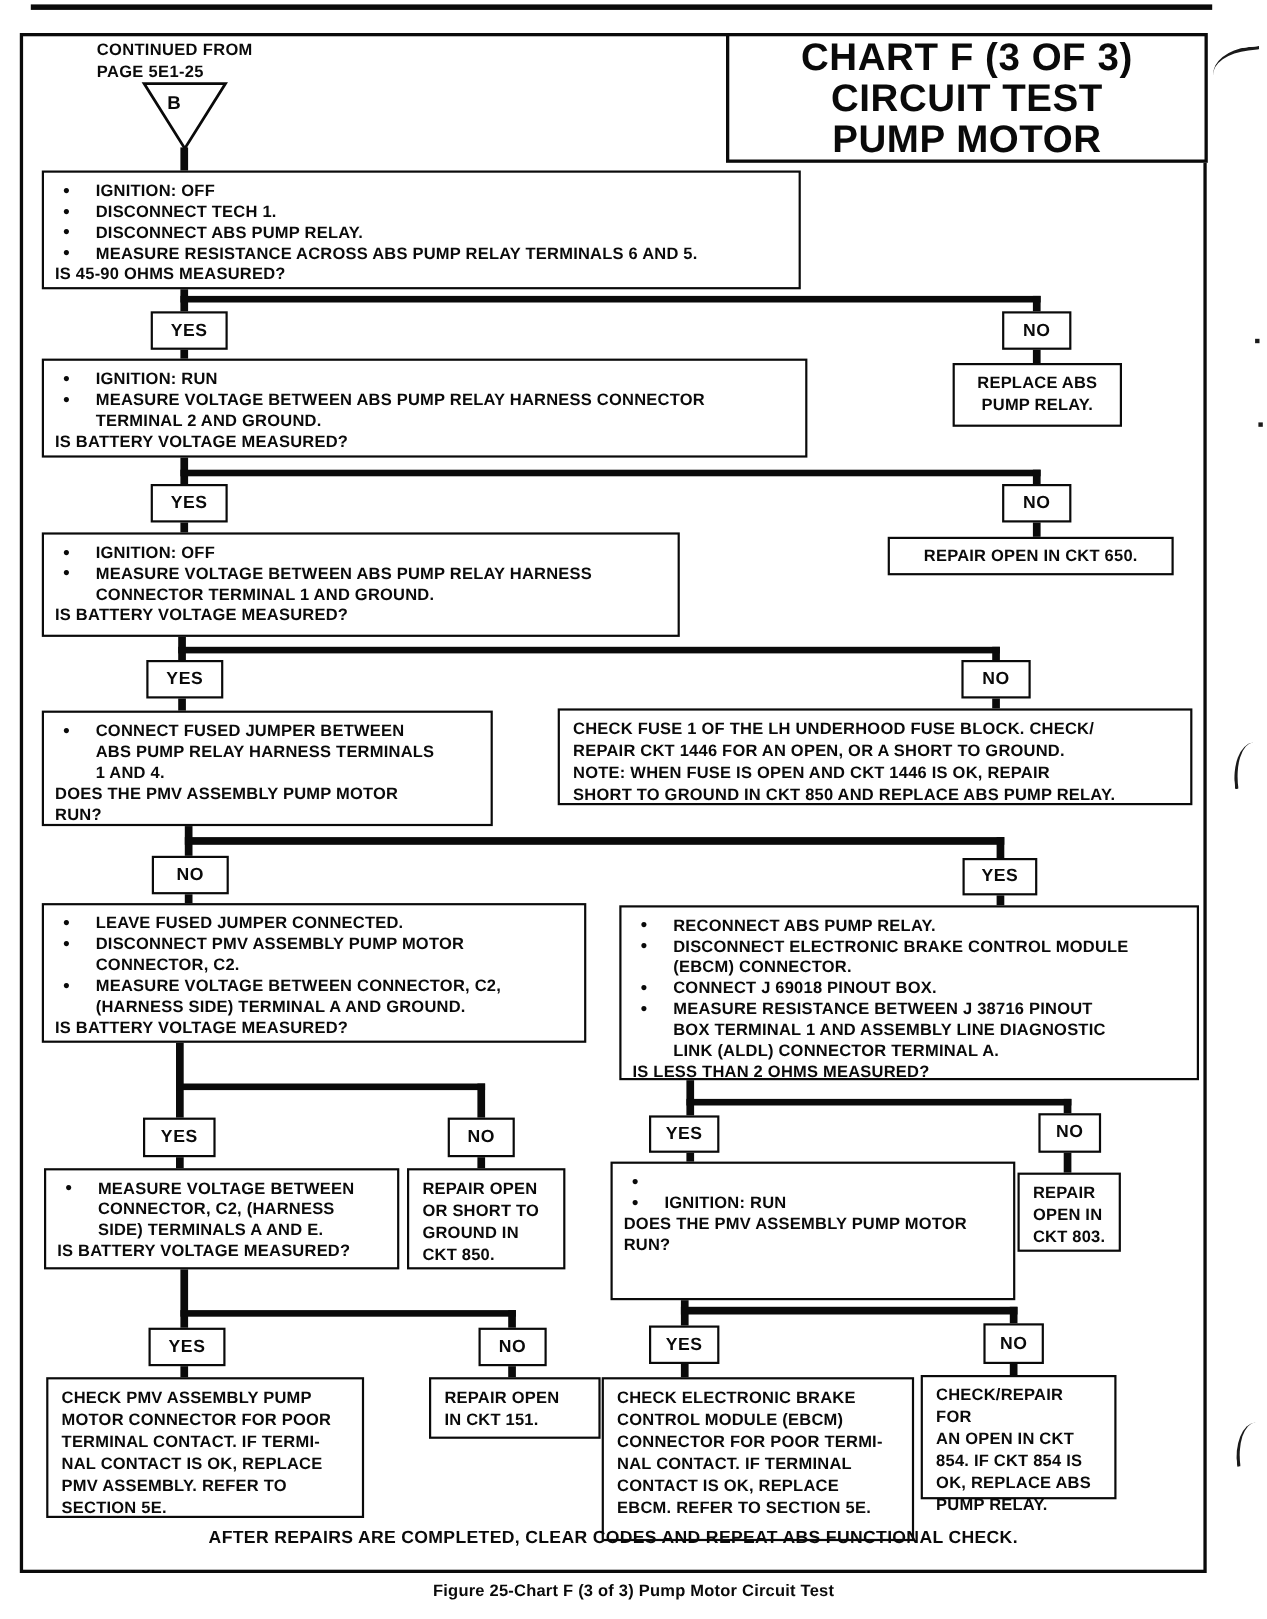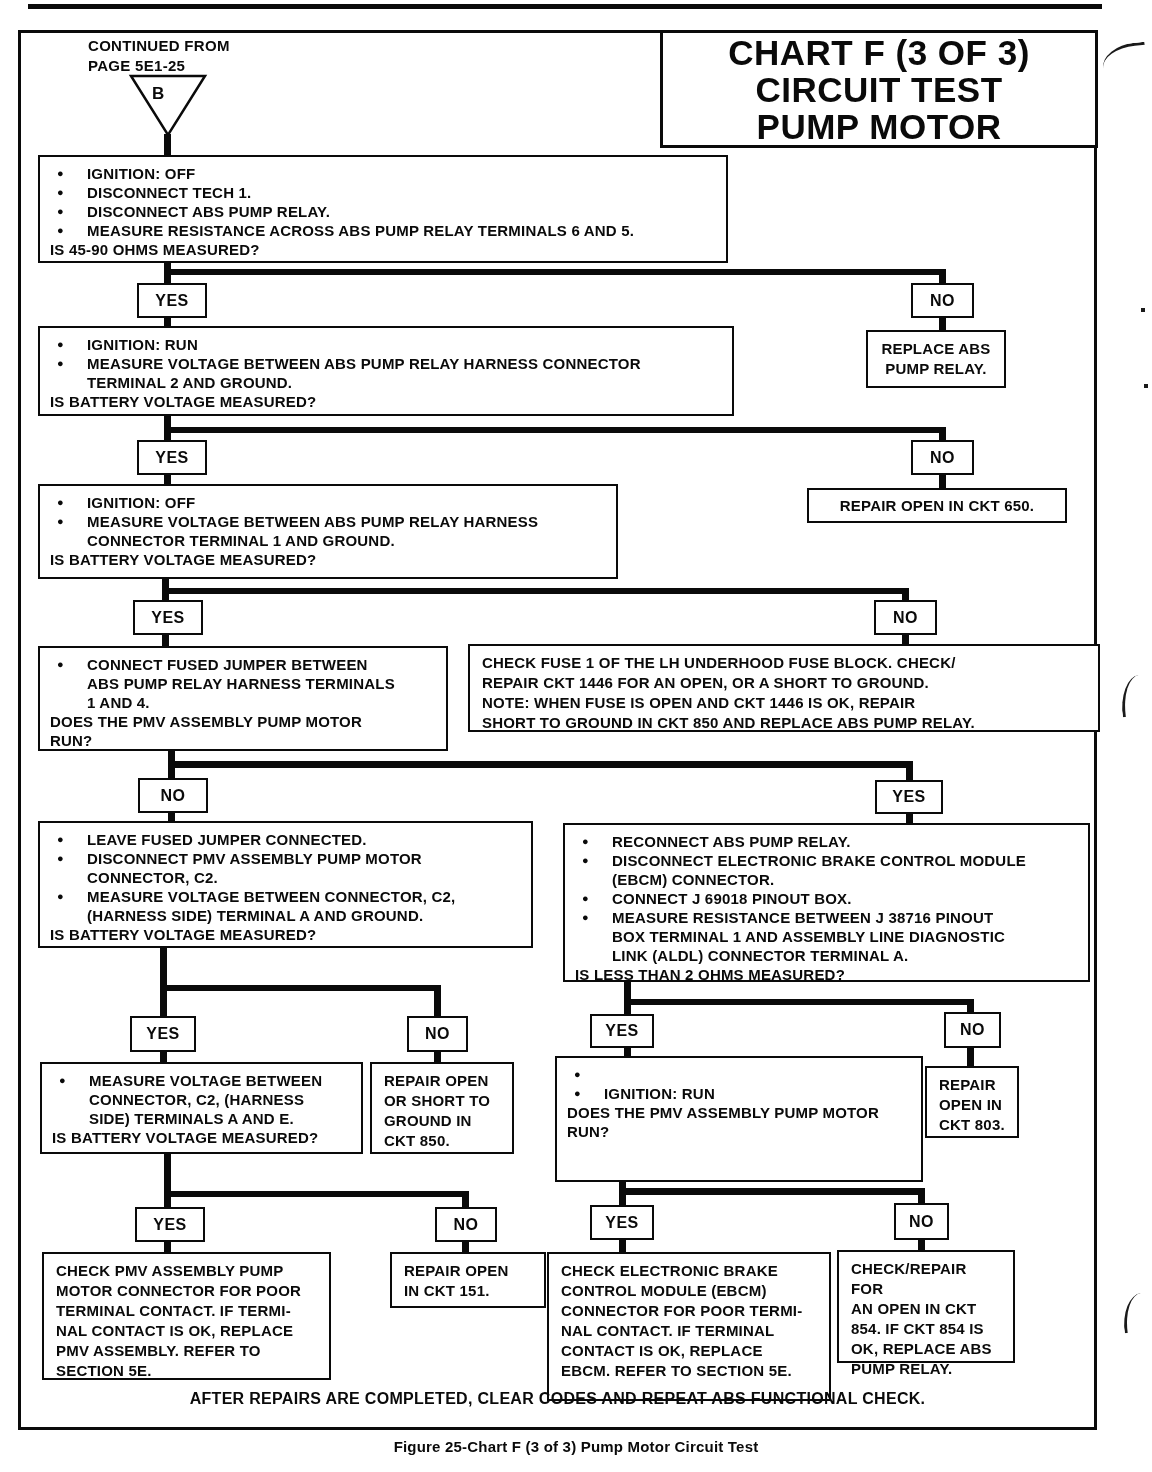--- a/index.html
+++ b/index.html
@@ -134,21 +134,21 @@
         <span class="bdot">●</span>
         <span class="btxt">IGNITION: RUN</span>
       </div>
     <div class="brow">
         <span class="bdot">●</span>
         <span class="btxt">MEASURE VOLTAGE BETWEEN ABS PUMP RELAY HARNESS CONNECTOR
 TERMINAL 2 AND GROUND.</span>
       </div>
     <div class="q">IS BATTERY VOLTAGE MEASURED?</div>
   </div>
-  <div class="term center" style="left:866px;top:330px;width:140px;height:58px">REPLACE ABS
+  <div class="term center" style="left:866px;top:330px;width:154px;height:58px">REPLACE ABS
 PUMP RELAY.</div>
 
   <div class="decision" style="left:137px;top:440px;width:70px;height:35px">YES</div>
   <div class="decision" style="left:911px;top:440px;width:63px;height:35px">NO</div>
   <div class="term center" style="left:807px;top:488px;width:260px;height:35px">REPAIR OPEN IN CKT 650.</div>
 
   <div class="node" style="left:38px;top:484px;width:580px;height:95px">
     <div class="brow">
         <span class="bdot">●</span>
         <span class="btxt">IGNITION: OFF</span>
@@ -167,21 +167,21 @@
   <div class="node" style="left:38px;top:646px;width:410px;height:105px">
     <div class="brow">
         <span class="bdot">●</span>
         <span class="btxt">CONNECT FUSED JUMPER BETWEEN
 ABS PUMP RELAY HARNESS TERMINALS
 1 AND  4.</span>
       </div>
     <div class="q">DOES THE PMV ASSEMBLY PUMP MOTOR
 RUN?</div>
   </div>
-  <div class="term" style="left:468px;top:644px;width:632px;height:88px">CHECK FUSE 1 OF THE LH UNDERHOOD FUSE BLOCK.  CHECK/
+  <div class="term" style="left:507px;top:644px;width:577px;height:88px">CHECK FUSE 1 OF THE LH UNDERHOOD FUSE BLOCK.  CHECK/
 REPAIR CKT 1446 FOR AN OPEN, OR A SHORT TO GROUND.
 NOTE:  WHEN FUSE IS OPEN AND CKT 1446 IS OK, REPAIR
 SHORT TO GROUND IN CKT 850 AND REPLACE ABS PUMP RELAY.</div>
 
   <div class="decision" style="left:138px;top:778px;width:70px;height:35px">NO</div>
   <div class="decision" style="left:875px;top:780px;width:68px;height:34px">YES</div>
 
   <div class="node" style="left:38px;top:821px;width:495px;height:127px">
     <div class="brow">
         <span class="bdot">●</span>

